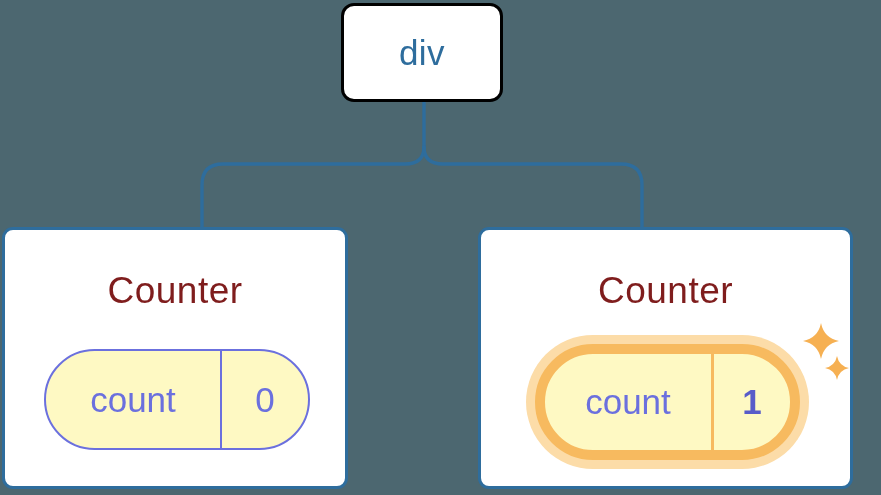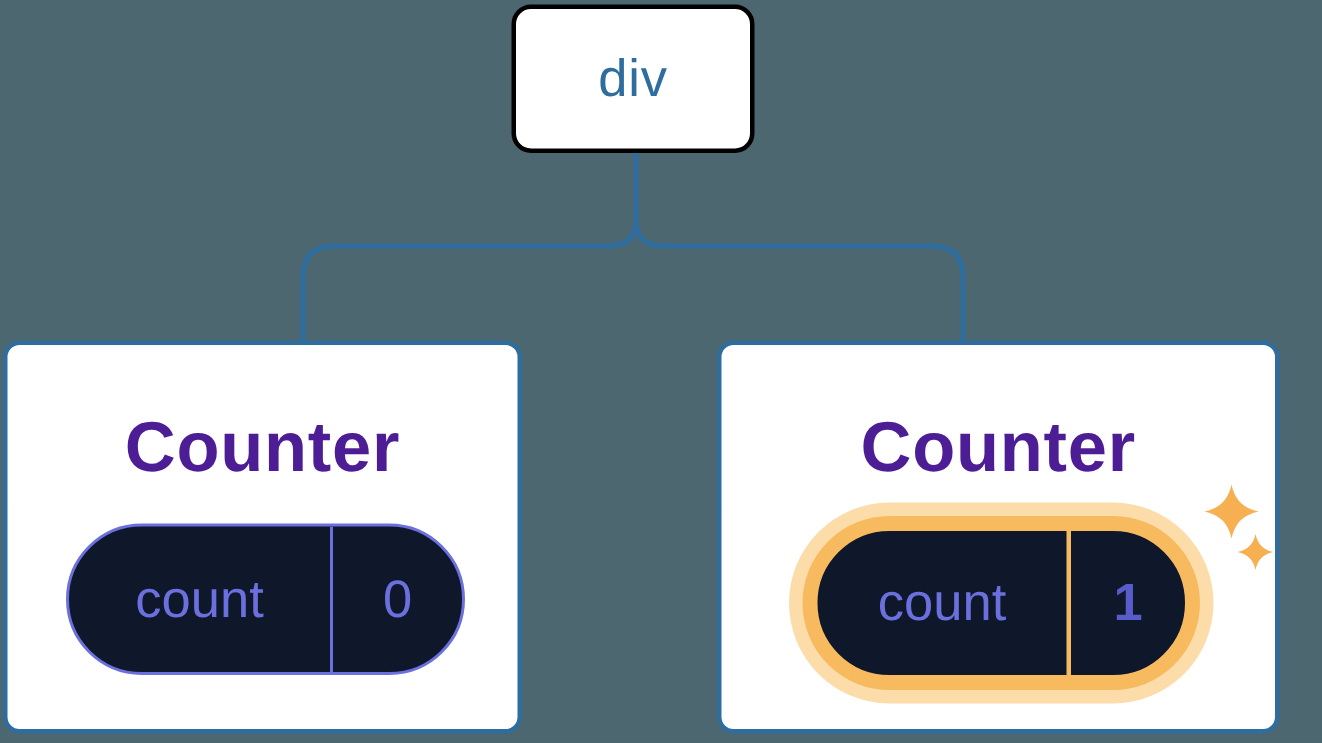--- a/index.html
+++ b/index.html
@@ -48,30 +48,30 @@
     border-radius: 11px;
     box-sizing: border-box;
   }
   .counter-card.left  { left: 2px;   width: 346px; }
   .counter-card.right { left: 478px; width: 375px; }
   .card-title {
     position: absolute;
     left: 0; right: 0;
     top: 40px;
     text-align: center;
-    color: #4c1d95;
-    font-size: 47px;
-    font-weight: 700;
+    color: #7f1d1d;
+    font-size: 37px;
+    font-weight: 400;
     letter-spacing: 0.5px;
   }
   .pill {
     position: absolute;
     display: flex;
     box-sizing: border-box;
-    background: #0f172a;
+    background: #fef9c3;
     border-radius: 999px;
     overflow: hidden;
   }
   .pill-normal {
     left: 39px; top: 119px;
     width: 266px; height: 101px;
     border: 2px solid #6B70DE;
   }
   .pill-highlight {
     left: 54px; top: 114px;

